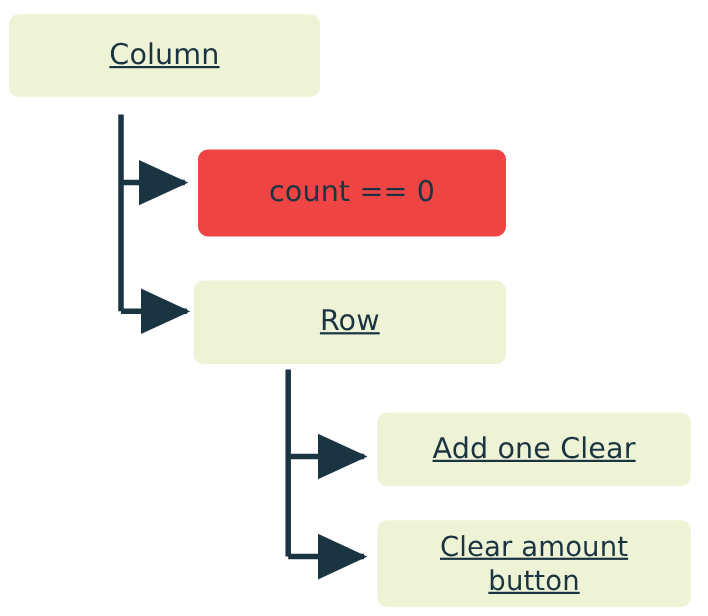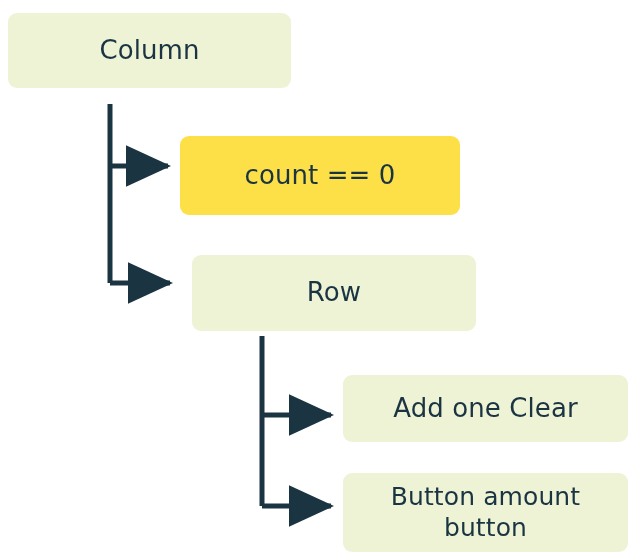--- a/index.html
+++ b/index.html
@@ -40,27 +40,27 @@
     font-size: 26px;
     line-height: 1.22;
     font-weight: 400;
     letter-spacing: 0.1px;
     padding: 2px 10px;
   }
   .node-label {
     display: block;
     white-space: pre-line;
   }
-  .fill-green { background: #eef3d6; }
-  .fill-blue  { background: #fde047; }
+  .fill-green { background: #eef3d6; text-decoration: underline; }
+  .fill-blue  { background: #ef4444; }
 
   
   #node-column      { left: 8px;   top: 13px;  width: 283px; height: 75px; }
   #node-condition   { left: 180px; top: 136px; width: 280px; height: 79px; }
-  #node-row         { left: 192px; top: 255px; width: 284px; height: 76px; }
+  #node-row         { left: 176px; top: 255px; width: 284px; height: 76px; }
   #node-add-one     { left: 343px; top: 375px; width: 285px; height: 67px; }
   #node-clear       { left: 343px; top: 473px; width: 285px; height: 79px; font-size: 25px; }
 </style>
 </head>
 <body>
 
 <div id="canvas">
 
   <svg id="connectors" viewBox="0 0 644 560" width="644" height="560" xmlns="http://www.w3.org/2000/svg">
     <defs>
@@ -92,17 +92,17 @@
 
   <div id="node-row" class="node fill-green">
     <span class="node-label">Row</span>
   </div>
 
   <div id="node-add-one" class="node fill-green">
     <span class="node-label">Add one Clear</span>
   </div>
 
   <div id="node-clear" class="node fill-green">
-    <span class="node-label">Button amount
+    <span class="node-label">Clear amount
 button</span>
   </div>
 
 </div>
 
 </body></html>

